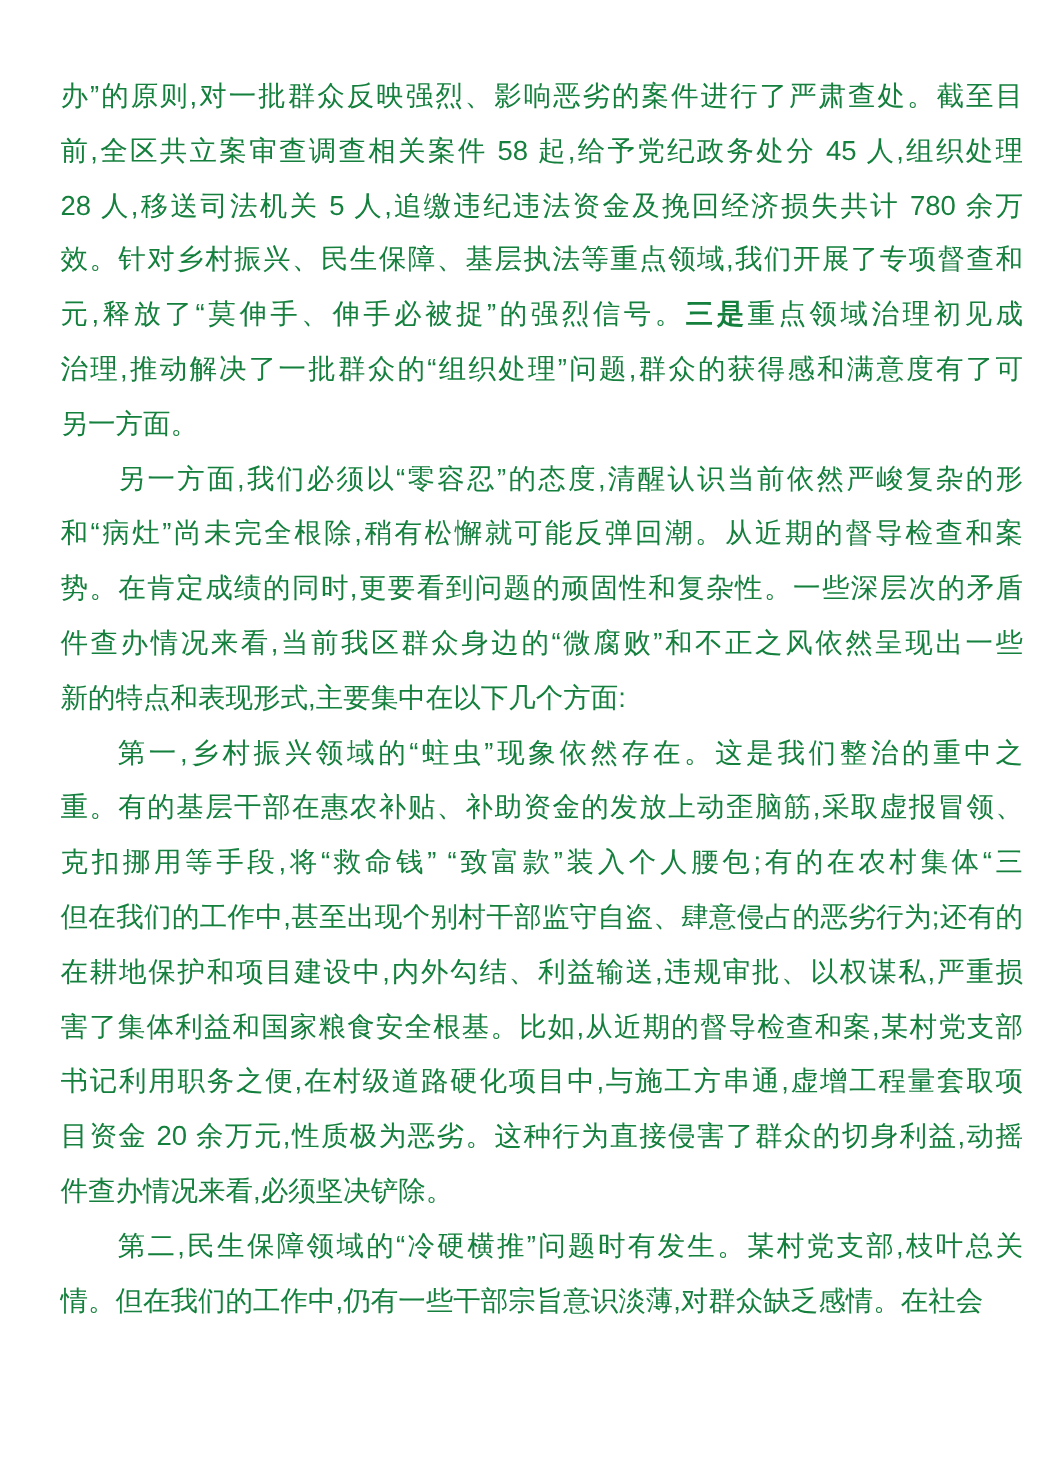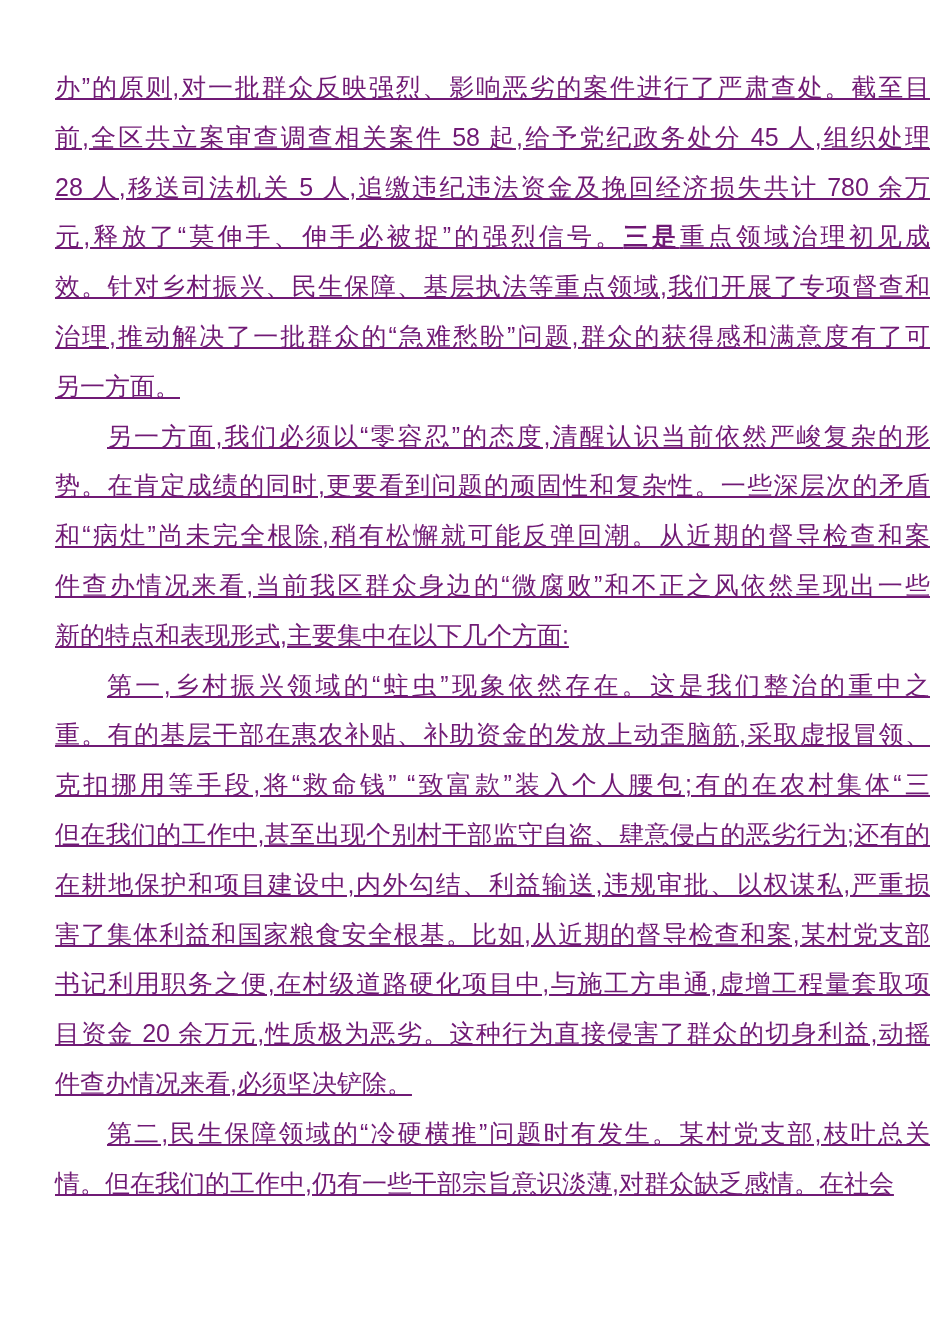--- a/index.html
+++ b/index.html
@@ -36,34 +36,34 @@
   .line.ind {
     text-indent: 52px;
   }
   .run-bold {
     font-weight: bold;
   }
 </style>
 </head>
 <body style="background: rgb(255, 255, 255);">
 
-<div class="doc" style="color: #701a75; text-decoration: underline;">
+<div class="doc" style="color: #15803d;">
     <div class="para">
       <div class="line"><span class="run">办”的原则,对一批群众反映强烈、影响恶劣的案件进行了严肃查处。截至目</span></div>
       <div class="line"><span class="run">前,全区共立案审查调查相关案件 58 起,给予党纪政务处分 45 人,组织处理</span></div>
       <div class="line"><span class="run">28 人,移送司法机关 5 人,追缴违纪违法资金及挽回经济损失共计 780 余万</span></div>
+      <div class="line"><span class="run">效。针对乡村振兴、民生保障、基层执法等重点领域,我们开展了专项督查和</span></div>
       <div class="line"><span class="run">元,释放了“莫伸手、伸手必被捉”的强烈信号。</span><span class="run-bold">三是</span><span class="run">重点领域治理初见成</span></div>
-      <div class="line"><span class="run">效。针对乡村振兴、民生保障、基层执法等重点领域,我们开展了专项督查和</span></div>
-      <div class="line"><span class="run">治理,推动解决了一批群众的“急难愁盼”问题,群众的获得感和满意度有了可</span></div>
+      <div class="line"><span class="run">治理,推动解决了一批群众的“组织处理”问题,群众的获得感和满意度有了可</span></div>
       <div class="line end"><span class="run">另一方面。</span></div>
     </div>
     <div class="para">
       <div class="line ind"><span class="run">另一方面,我们必须以“零容忍”的态度,清醒认识当前依然严峻复杂的形</span></div>
+      <div class="line"><span class="run">和“病灶”尚未完全根除,稍有松懈就可能反弹回潮。从近期的督导检查和案</span></div>
       <div class="line"><span class="run">势。在肯定成绩的同时,更要看到问题的顽固性和复杂性。一些深层次的矛盾</span></div>
-      <div class="line"><span class="run">和“病灶”尚未完全根除,稍有松懈就可能反弹回潮。从近期的督导检查和案</span></div>
       <div class="line"><span class="run">件查办情况来看,当前我区群众身边的“微腐败”和不正之风依然呈现出一些</span></div>
       <div class="line end"><span class="run">新的特点和表现形式,主要集中在以下几个方面:</span></div>
     </div>
     <div class="para">
       <div class="line ind"><span class="run">第一,乡村振兴领域的“蛀虫”现象依然存在。这是我们整治的重中之</span></div>
       <div class="line"><span class="run">重。有的基层干部在惠农补贴、补助资金的发放上动歪脑筋,采取虚报冒领、</span></div>
       <div class="line"><span class="run">克扣挪用等手段,将“救命钱” “致富款”装入个人腰包;有的在农村集体“三</span></div>
       <div class="line"><span class="run">但在我们的工作中,甚至出现个别村干部监守自盗、肆意侵占的恶劣行为;还有的</span></div>
       <div class="line"><span class="run">在耕地保护和项目建设中,内外勾结、利益输送,违规审批、以权谋私,严重损</span></div>
       <div class="line"><span class="run">害了集体利益和国家粮食安全根基。比如,从近期的督导检查和案,某村党支部</span></div>

